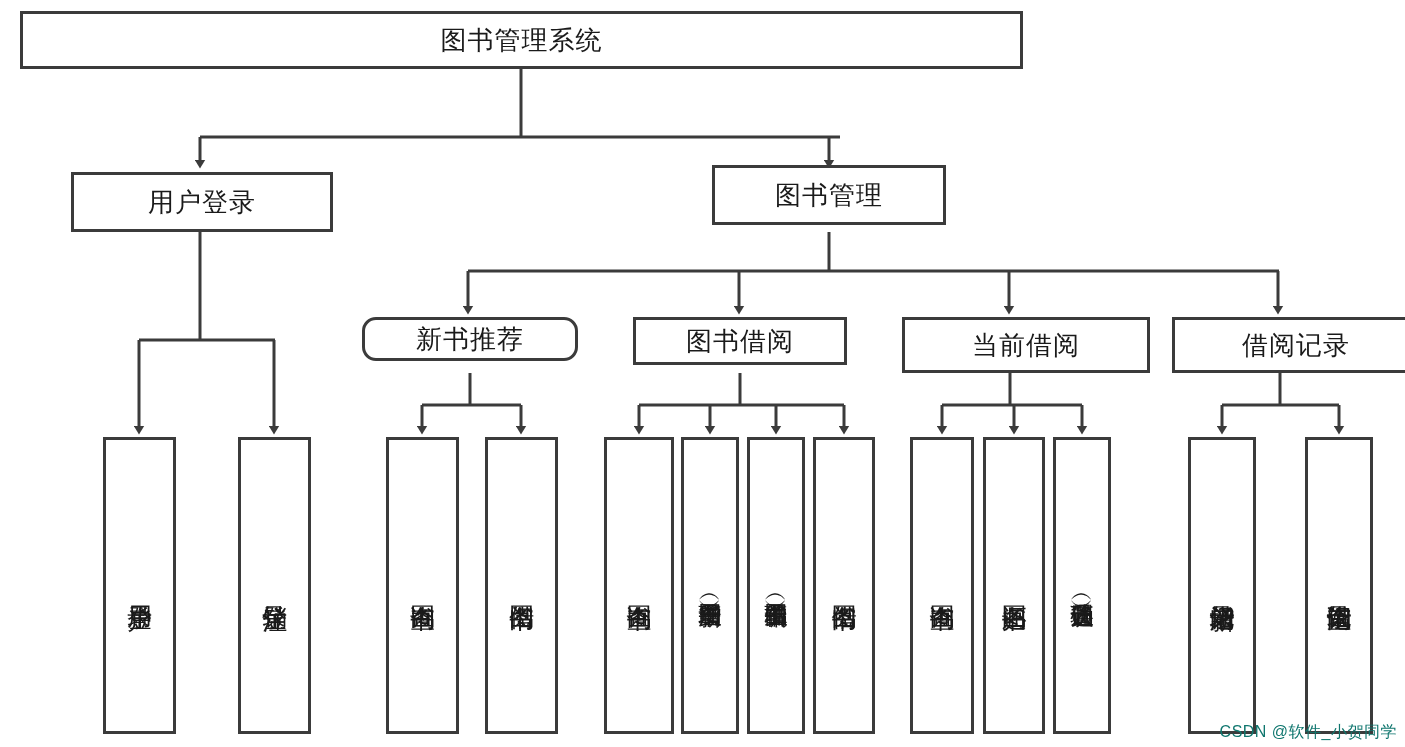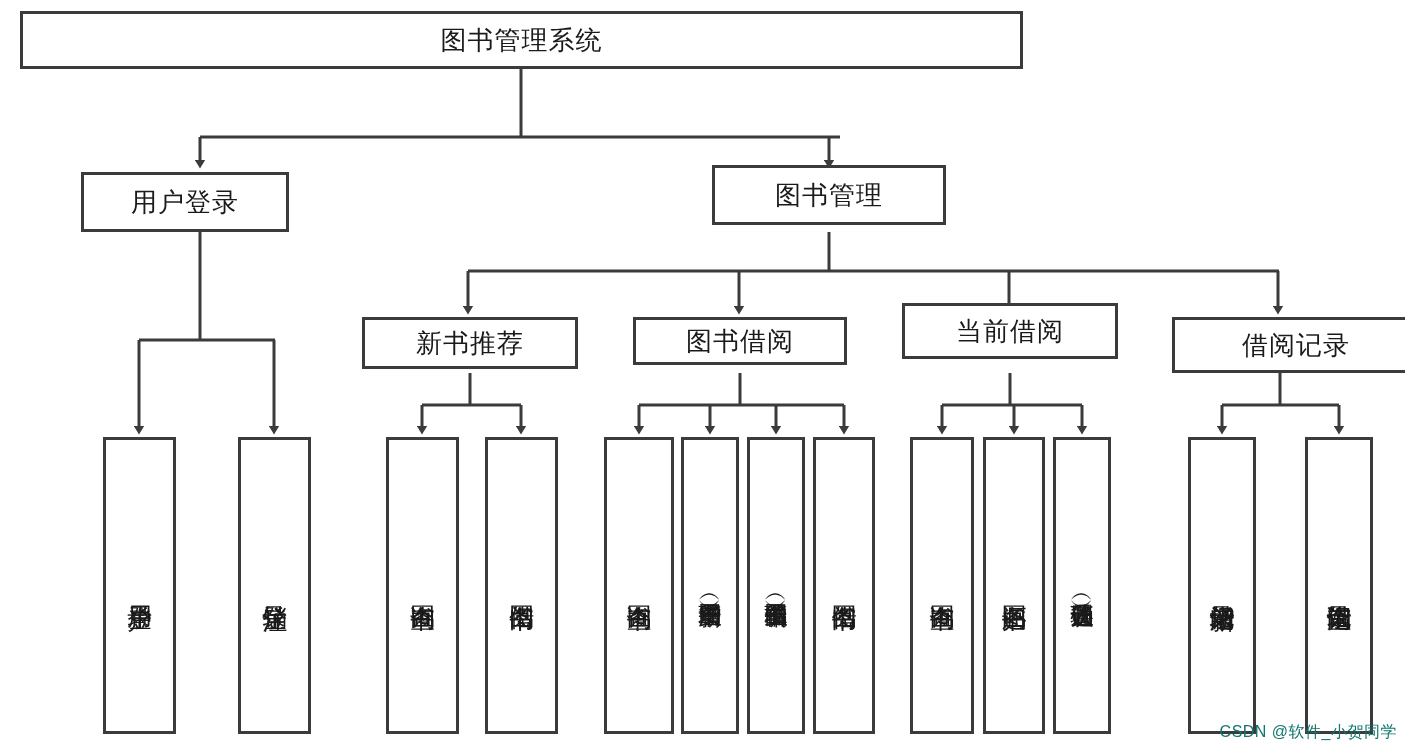--- a/index.html
+++ b/index.html
@@ -115,34 +115,34 @@
       <path d="M1222,405 L1339,405"></path>
       <path d="M1222,405 L1222,426" marker-end="url(#arrow)"></path>
       <path d="M1339,405 L1339,426" marker-end="url(#arrow)"></path>
     </g>
   </svg>
 
   <div class="node horiz" style="left:20px;top:11px;width:1003px;height:58px;">
     <span>图书管理系统</span>
   </div>
 
-  <div class="node horiz" style="left:81px;top:172px;width:208px;height:60px;">
+  <div class="node horiz" style="left:71px;top:172px;width:262px;height:60px;">
     <span>用户登录</span>
   </div>
   <div class="node horiz" style="left:712px;top:165px;width:234px;height:60px;">
     <span>图书管理</span>
   </div>
 
-  <div class="node horiz" style="left:362px;top:317px;width:216px;height:52px;">
+  <div class="node horiz" style="left:362px;top:317px;width:216px;height:44px;border-radius:14px;">
     <span>新书推荐</span>
   </div>
   <div class="node horiz" style="left:633px;top:317px;width:214px;height:48px;">
     <span>图书借阅</span>
   </div>
-  <div class="node horiz" style="left:902px;top:303px;width:216px;height:56px;">
+  <div class="node horiz" style="left:902px;top:317px;width:248px;height:56px;">
     <span>当前借阅</span>
   </div>
   <div class="node horiz" style="left:1172px;top:317px;width:248px;height:56px;">
     <span>借阅记录</span>
   </div>
 
   <div class="node vert" style="left:103px;top:437px;width:73px;height:297px;">
     <span class="vtext">用户登录</span>
   </div>
   <div class="node vert" style="left:238px;top:437px;width:73px;height:297px;">

